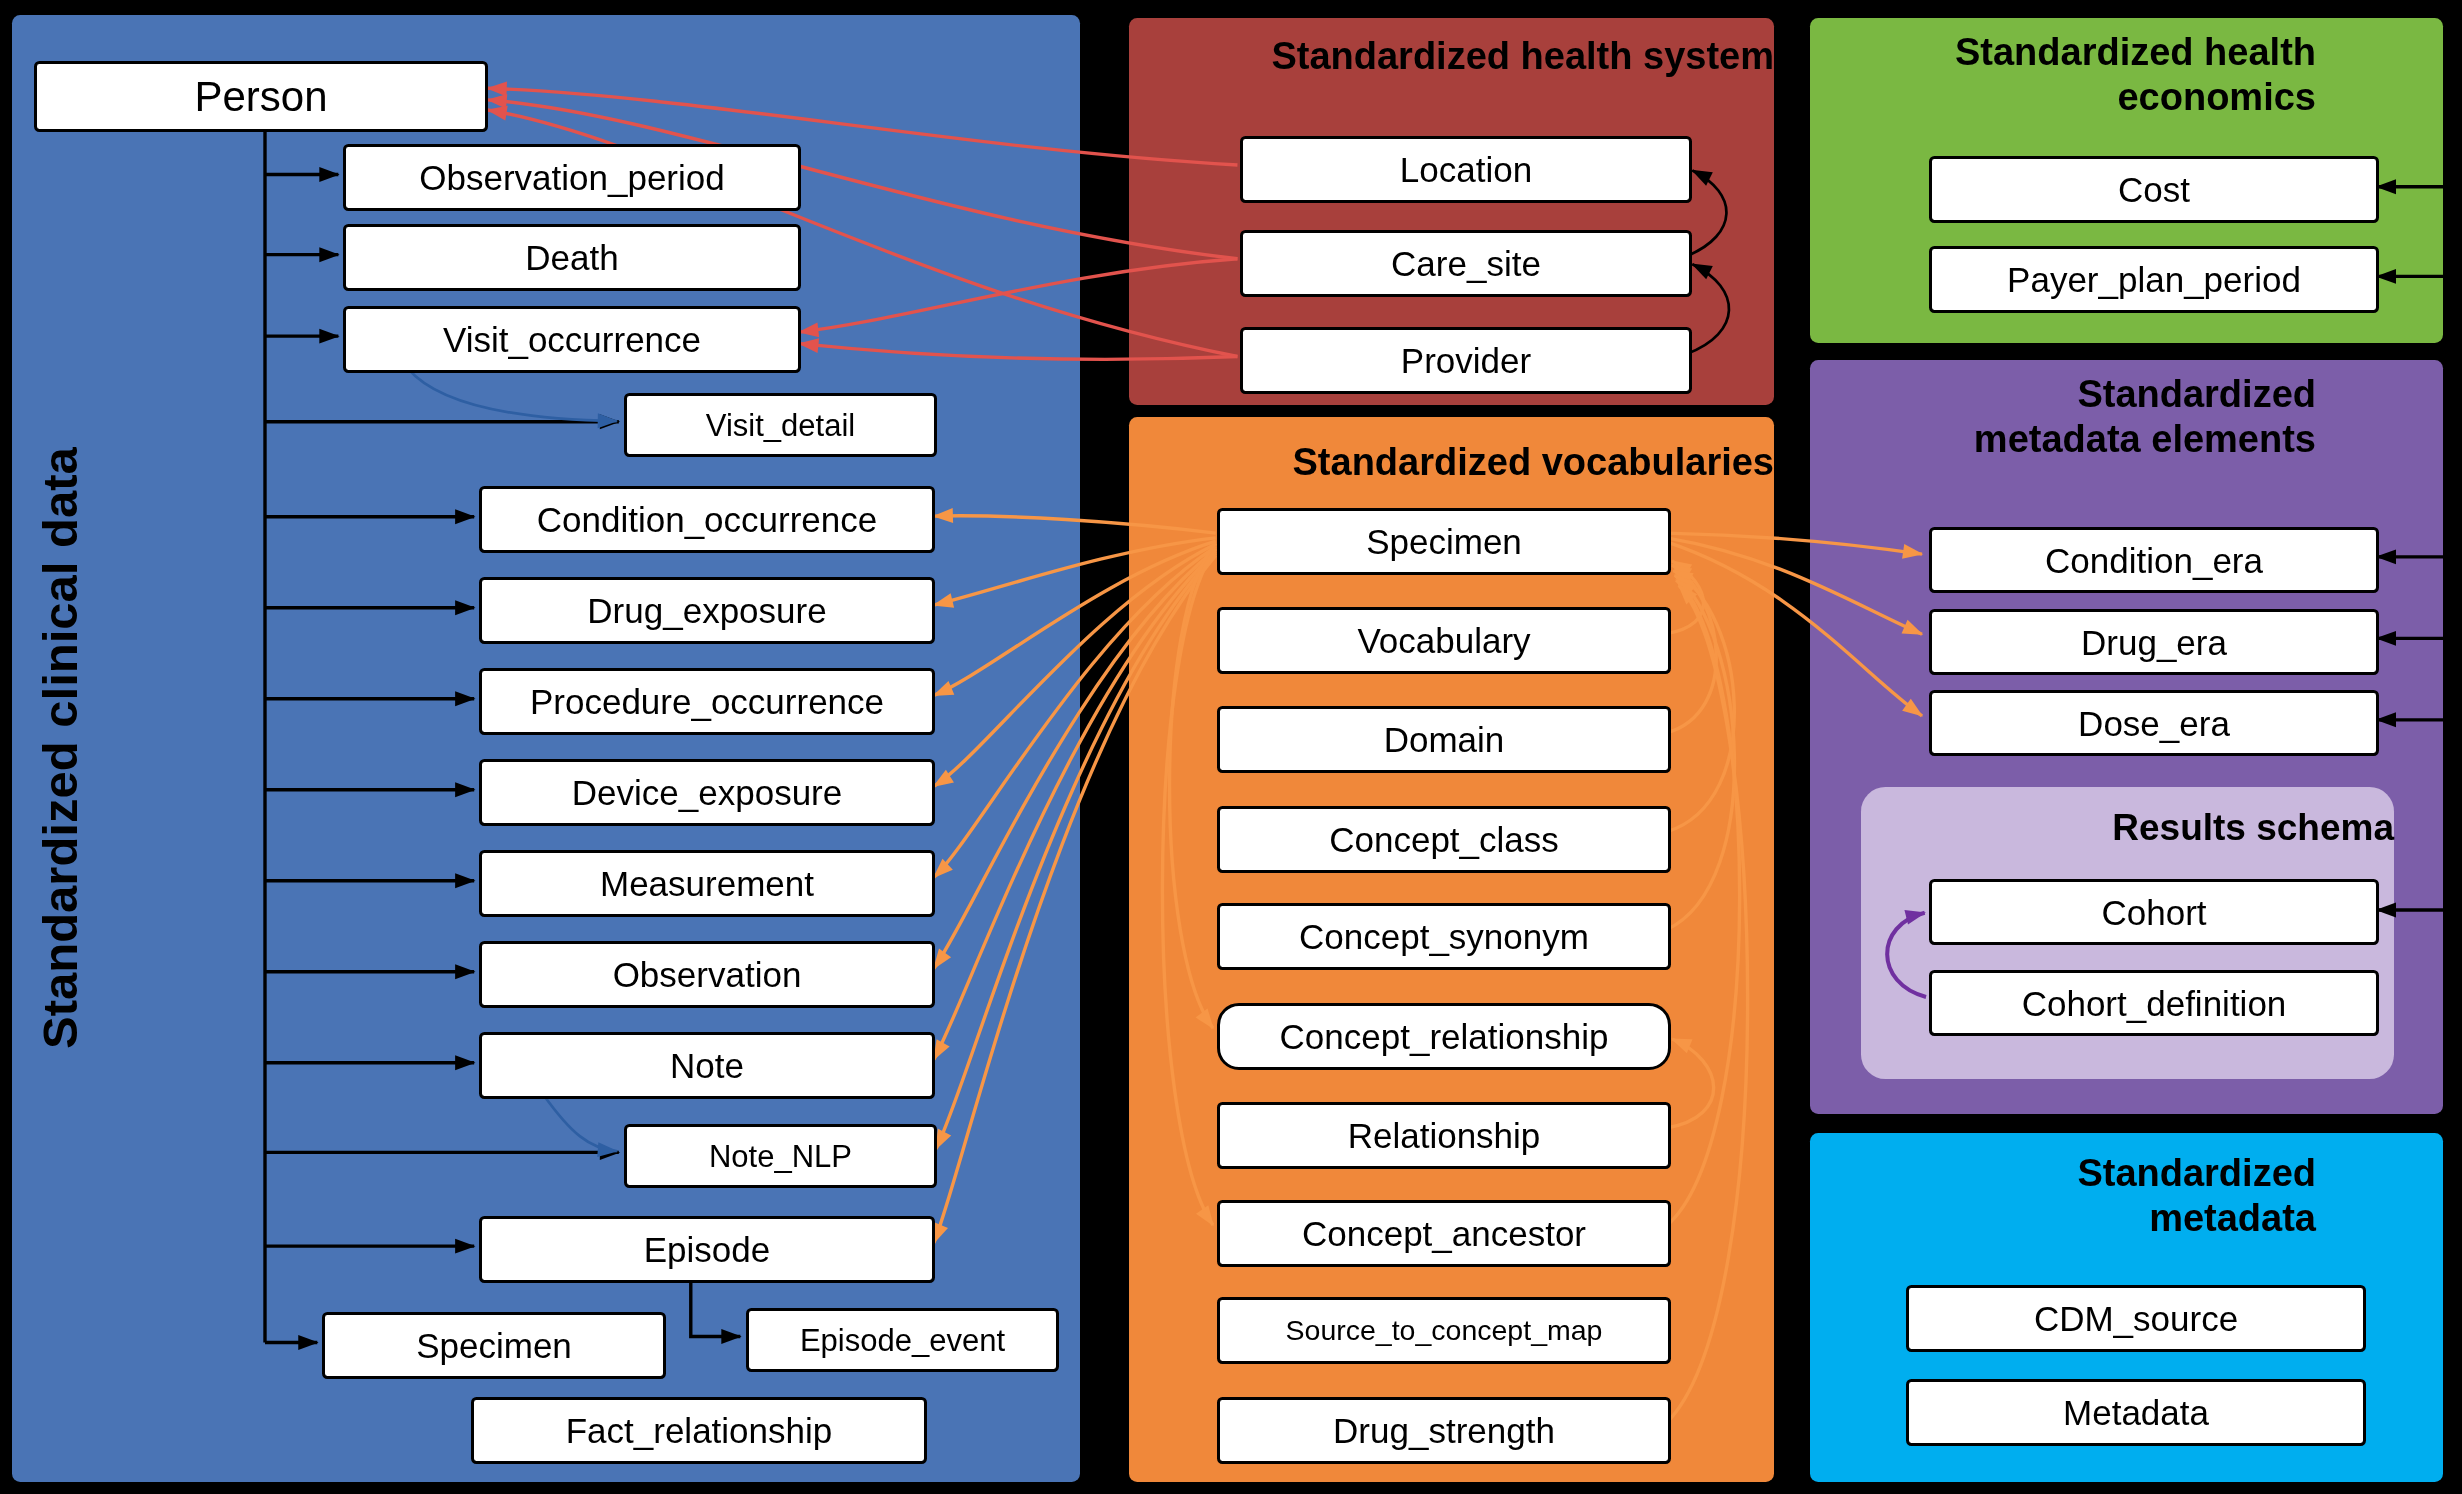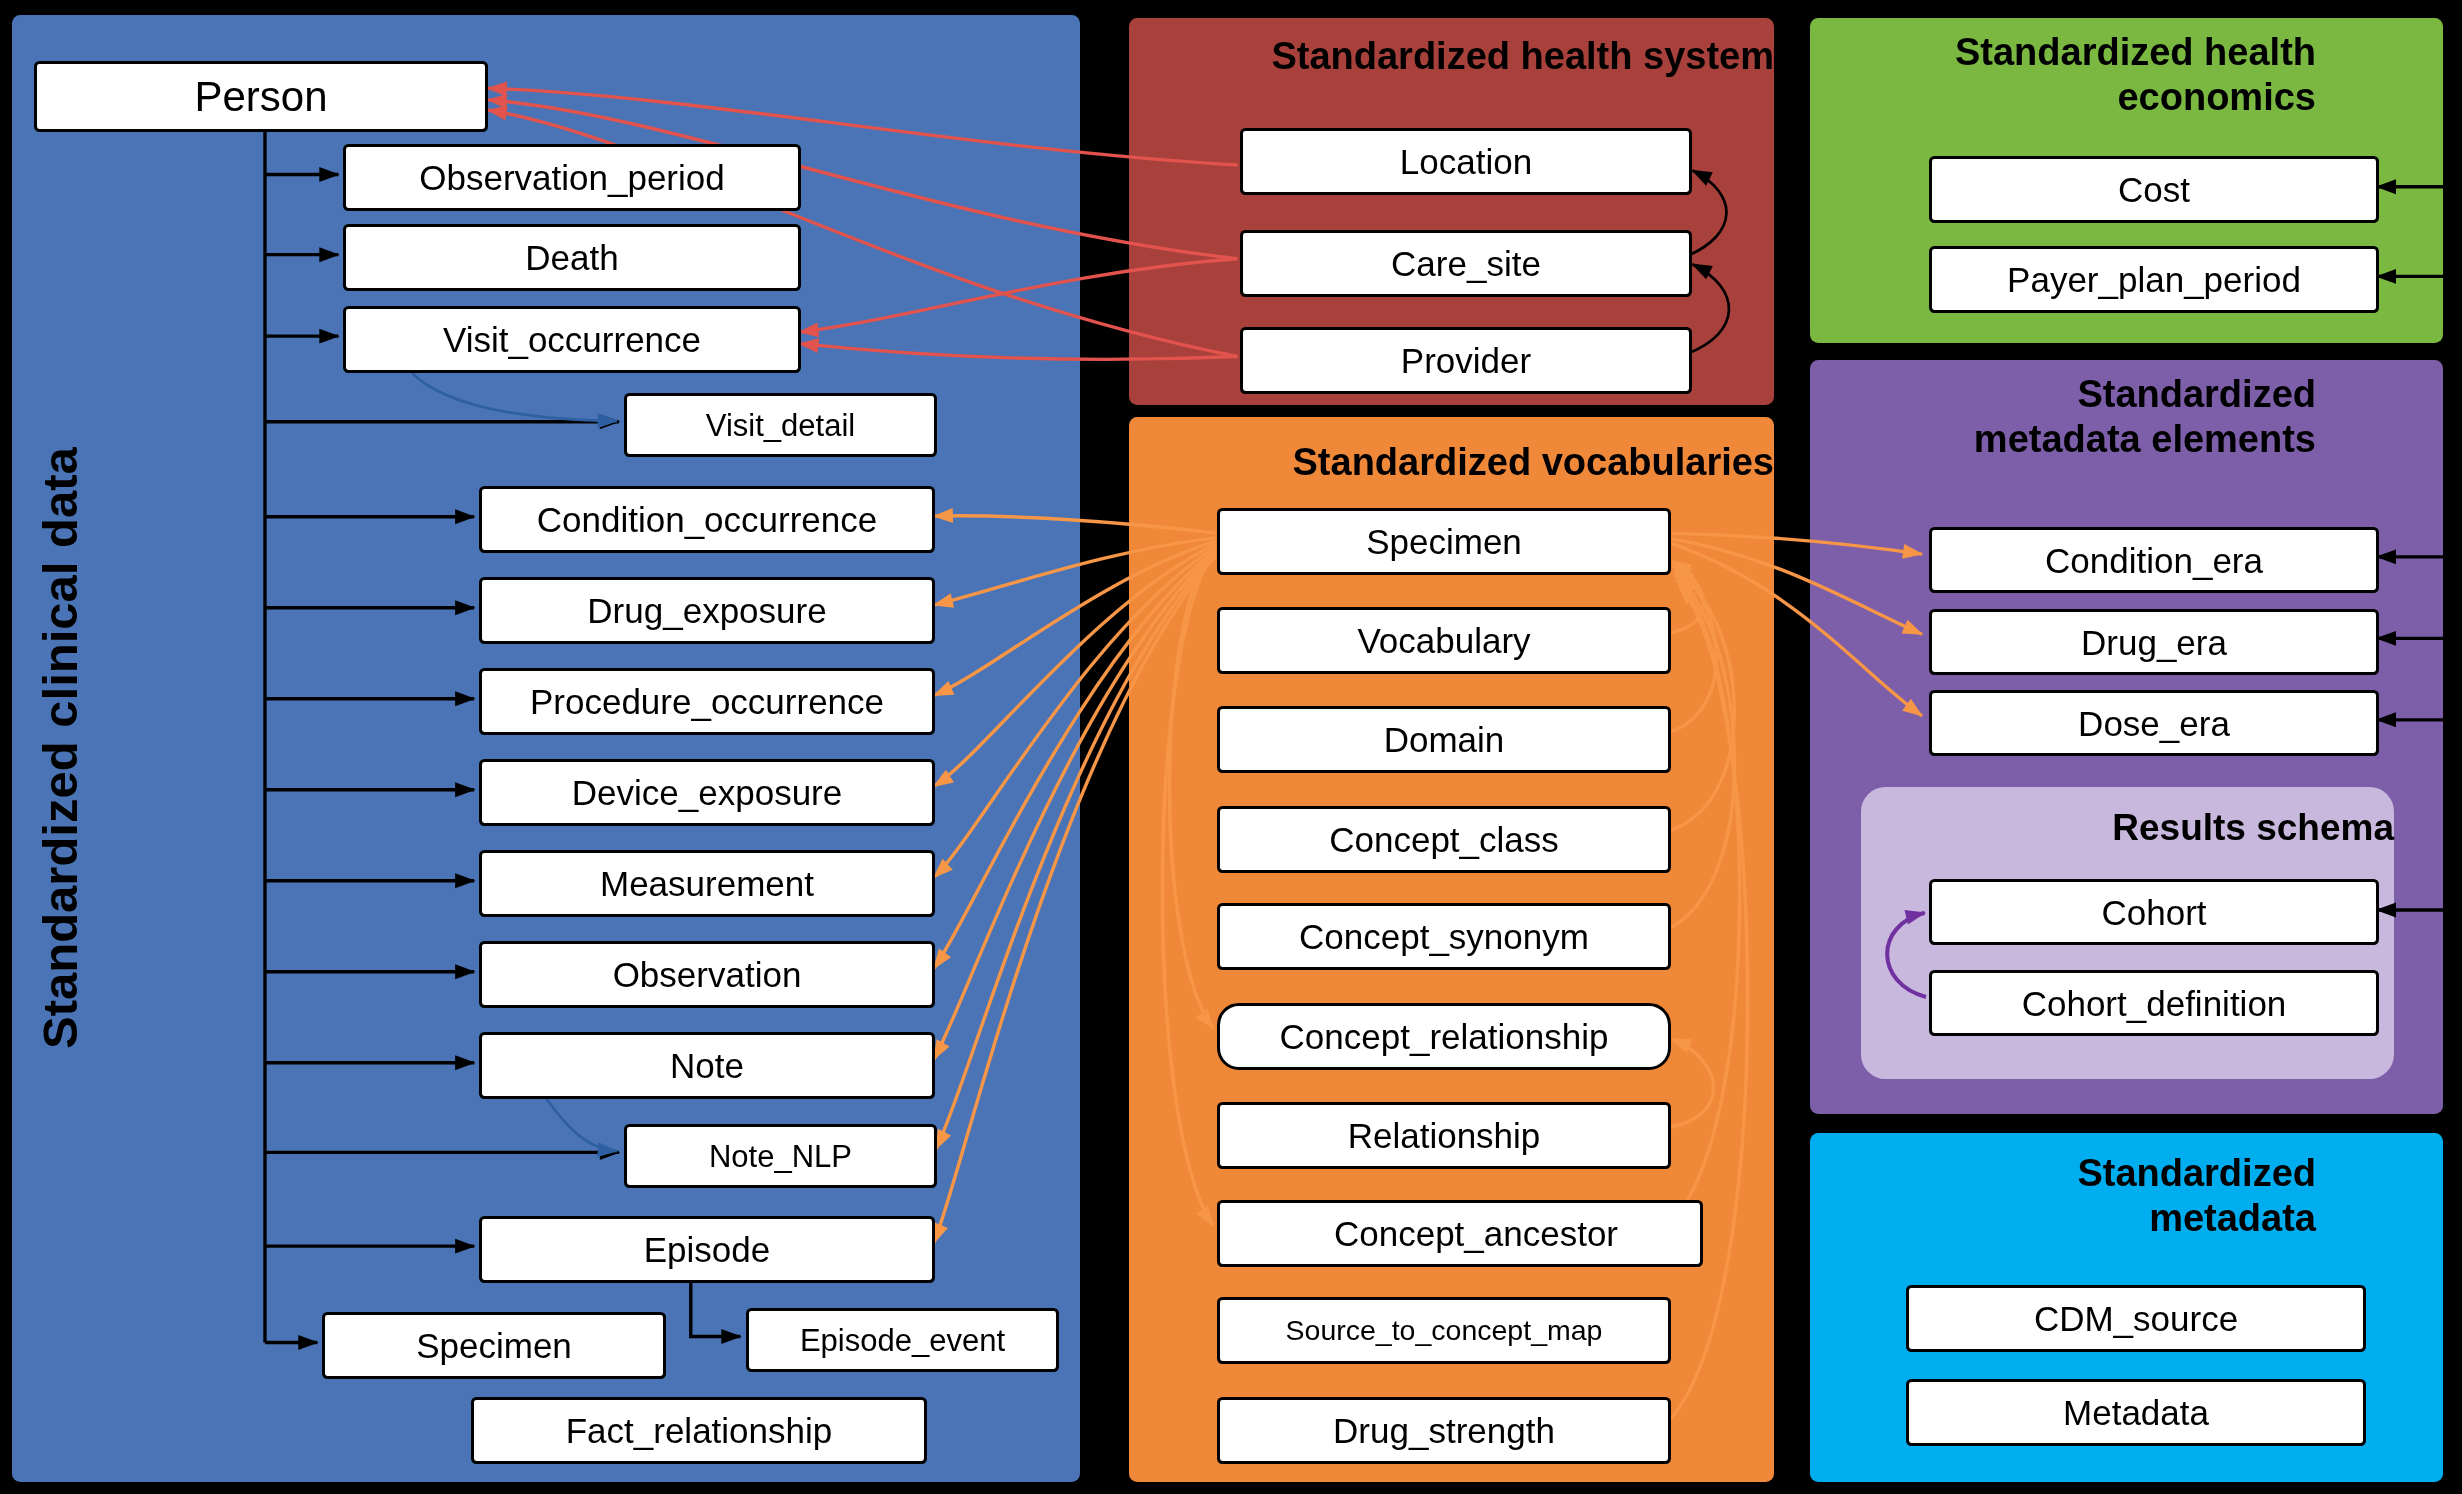--- a/index.html
+++ b/index.html
@@ -154,32 +154,32 @@
   <div class="tbl" style="left:479px;top:759px;width:450px;height:61px;">Device_exposure</div>
   <div class="tbl" style="left:479px;top:850px;width:450px;height:61px;">Measurement</div>
   <div class="tbl" style="left:479px;top:941px;width:450px;height:61px;">Observation</div>
   <div class="tbl" style="left:479px;top:1032px;width:450px;height:61px;">Note</div>
   <div class="tbl sm" style="left:624px;top:1124px;width:307px;height:58px;">Note_NLP</div>
   <div class="tbl" style="left:479px;top:1216px;width:450px;height:61px;">Episode</div>
   <div class="tbl" style="left:322px;top:1312px;width:338px;height:61px;">Specimen</div>
   <div class="tbl sm" style="left:746px;top:1308px;width:307px;height:58px;">Episode_event</div>
   <div class="tbl" style="left:471px;top:1397px;width:450px;height:61px;">Fact_relationship</div>
 
-  <div class="tbl" style="left:1240px;top:128px;width:446px;height:61px;">Location</div>
+  <div class="tbl" style="left:1240px;top:136px;width:446px;height:61px;">Location</div>
   <div class="tbl" style="left:1240px;top:230px;width:446px;height:61px;">Care_site</div>
   <div class="tbl" style="left:1240px;top:327px;width:446px;height:61px;">Provider</div>
 
   <div class="tbl" style="left:1217px;top:508px;width:448px;height:61px;">Specimen</div>
   <div class="tbl" style="left:1217px;top:607px;width:448px;height:61px;">Vocabulary</div>
   <div class="tbl" style="left:1217px;top:706px;width:448px;height:61px;">Domain</div>
   <div class="tbl" style="left:1217px;top:806px;width:448px;height:61px;">Concept_class</div>
   <div class="tbl" style="left:1217px;top:903px;width:448px;height:61px;">Concept_synonym</div>
   <div class="tbl" style="left:1217px;top:1003px;width:448px;height:61px;border-radius:22px;">Concept_relationship</div>
   <div class="tbl" style="left:1217px;top:1102px;width:448px;height:61px;">Relationship</div>
-  <div class="tbl" style="left:1217px;top:1200px;width:448px;height:61px;padding-left:32px;">Concept_ancestor</div>
+  <div class="tbl" style="left:1217px;top:1200px;width:448px;height:61px;">Concept_ancestor</div>
   <div class="tbl xs" style="left:1217px;top:1297px;width:448px;height:61px;">Source_to_concept_map</div>
   <div class="tbl" style="left:1217px;top:1397px;width:448px;height:61px;">Drug_strength</div>
 
   <div class="tbl" style="left:1929px;top:156px;width:444px;height:61px;">Cost</div>
   <div class="tbl" style="left:1929px;top:246px;width:444px;height:61px;">Payer_plan_period</div>
 
   <div class="tbl" style="left:1929px;top:527px;width:444px;height:60px;">Condition_era</div>
   <div class="tbl" style="left:1929px;top:609px;width:444px;height:60px;">Drug_era</div>
   <div class="tbl" style="left:1929px;top:690px;width:444px;height:60px;">Dose_era</div>
   <div class="tbl" style="left:1929px;top:879px;width:444px;height:60px;">Cohort</div>

